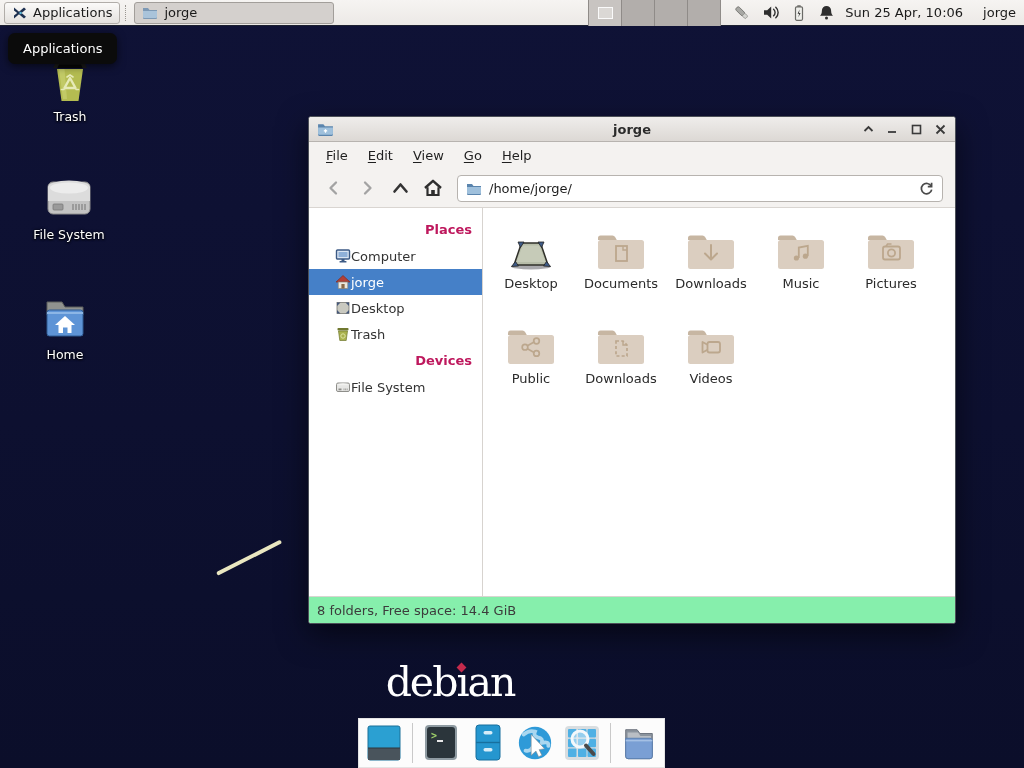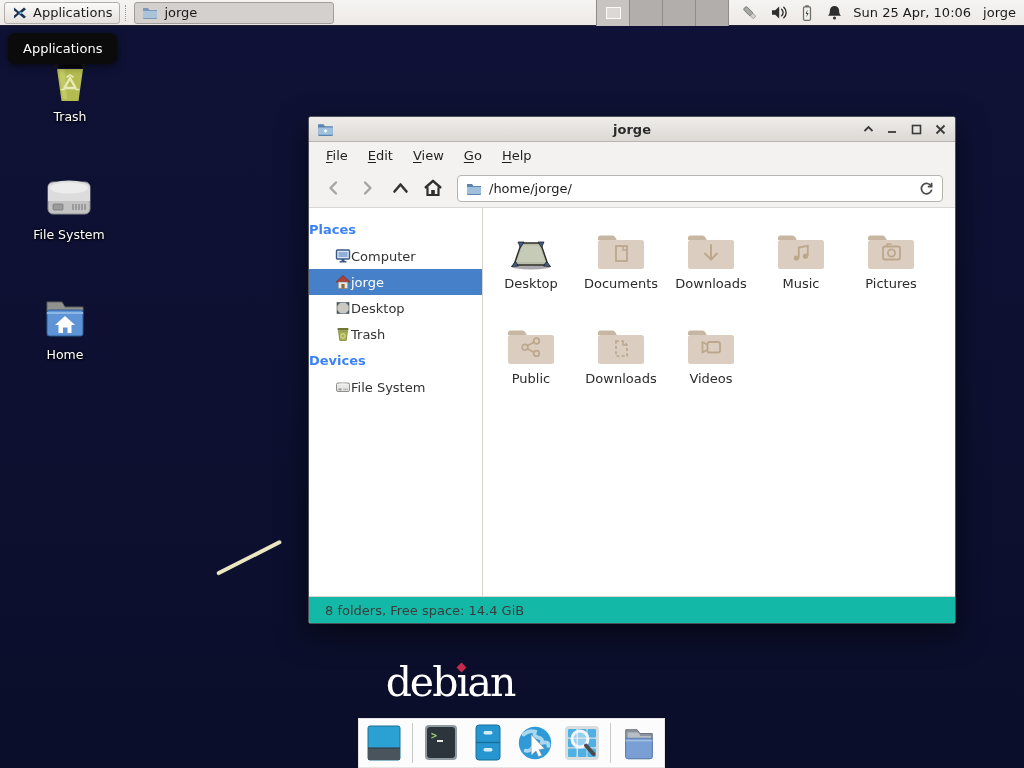--- a/index.html
+++ b/index.html
@@ -21,21 +21,21 @@
   .panel-handle { width:6px; height:16px; border-left:1px dotted #9a9691; margin:0 3px 0 5px; }
   .task-btn { width:200px; height:22px; display:flex; align-items:center; gap:6px; padding:0 7px;
     border:1px solid #a29e9a; border-radius:3px; background:#d4d0cd; }
   .panel-spacer { flex:1; }
   .pager { display:flex; height:26px; border-left:1px solid #8f8b88; }
   .ws { width:33px; height:26px; background:#b2aeab; border-right:1px solid #8f8b88;
     display:flex; align-items:center; justify-content:center; }
   .ws.active { background:#c8c4c1; }
   .ws.active .mini-win { width:15px; height:12px; background:#dbd8d5; border:1px solid #fafafa; }
   .tray { display:flex; align-items:center; gap:11px; margin:0 10px 0 12px; }
-  .clock { margin-right:12px; white-space:nowrap; }
+  .clock { margin-right:20px; white-space:nowrap; }
   .panel-user { margin-right:4px; }
 
   
   .tooltip { position:absolute; left:8px; top:33px; z-index:50; background:#0b0b0b;
     color:#fff; padding:8px 15px; border-radius:7px; font-size:13px;
     box-shadow:0 2px 8px rgba(0,0,0,.6); }
 
   
   .desk-icon { position:absolute; width:88px; display:flex; flex-direction:column;
     align-items:center; cursor:default; }
@@ -69,33 +69,33 @@
   .toolbar { height:39px; background:#f4f2f0; border-bottom:1px solid #d9d5d1;
     display:flex; align-items:center; padding:0 12px; gap:7px; }
   .nav-btn { width:26px; height:26px; display:flex; align-items:center; justify-content:center;
     border-radius:3px; }
   .pathbar { flex:1; height:27px; background:#fff; border:1px solid #b7b3af; border-radius:4px;
     display:flex; align-items:center; gap:7px; padding:0 8px; margin-left:4px; }
   .pathbar .path-text { flex:1; color:#1c1c1c; }
 
   .win-content { position:absolute; top:91px; bottom:27px; left:0; right:0; display:flex; }
   .sidebar { width:174px; background:#fff; border-right:1px solid #d7d3cf; padding-top:8px; }
-  .side-heading { font-weight:bold; color:#3b82f6; padding:6px 10px 6px 0; }
+  .side-heading { font-weight:bold; color:#be185d; padding:6px 10px 6px 0;text-align:right; }
   .side-row { height:26px; display:flex; align-items:center; gap:0; padding-left:26px;
     color:#333; cursor:default; }
   .side-row.selected { background:#4580c8; color:#fff; }
 
   .files { flex:1; background:#fff; padding:12px 0 0 3px; display:flex; flex-wrap:wrap;
     align-content:flex-start; overflow:hidden; }
   .file-item { width:90px; height:95px; display:flex; flex-direction:column; align-items:center; }
   .file-item .icon-box { height:52px; display:flex; align-items:flex-end; justify-content:center; }
   .file-item .f-lbl { margin-top:4px; color:#2b2b2b; }
 
-  .statusbar { position:absolute; left:0; right:0; bottom:0; height:27px; background:#14b8a6;
-    border-top:1px solid #d9d5d1; display:flex; align-items:center; padding-left:16px;
+  .statusbar { position:absolute; left:0; right:0; bottom:0; height:27px; background:#86efac;
+    border-top:1px solid #d9d5d1; display:flex; align-items:center; padding-left:8px;
     color:#3c3c3c; border-radius:0 0 2px 2px; }
 
   
   .debian { position:absolute; left:0; top:660px; width:900px; text-align:center;
     font-family:"DejaVu Serif","Liberation Serif",serif; font-size:41px; color:#fff;
     letter-spacing:-2px; line-height:1.1; }
   .debian .i-wrap { position:relative; display:inline-block; }
   .debian .diamond { position:absolute; top:4px; left:50%; margin-left:-4px; width:7px; height:7px;
     background:#c42a4c; transform:rotate(45deg); }
 

